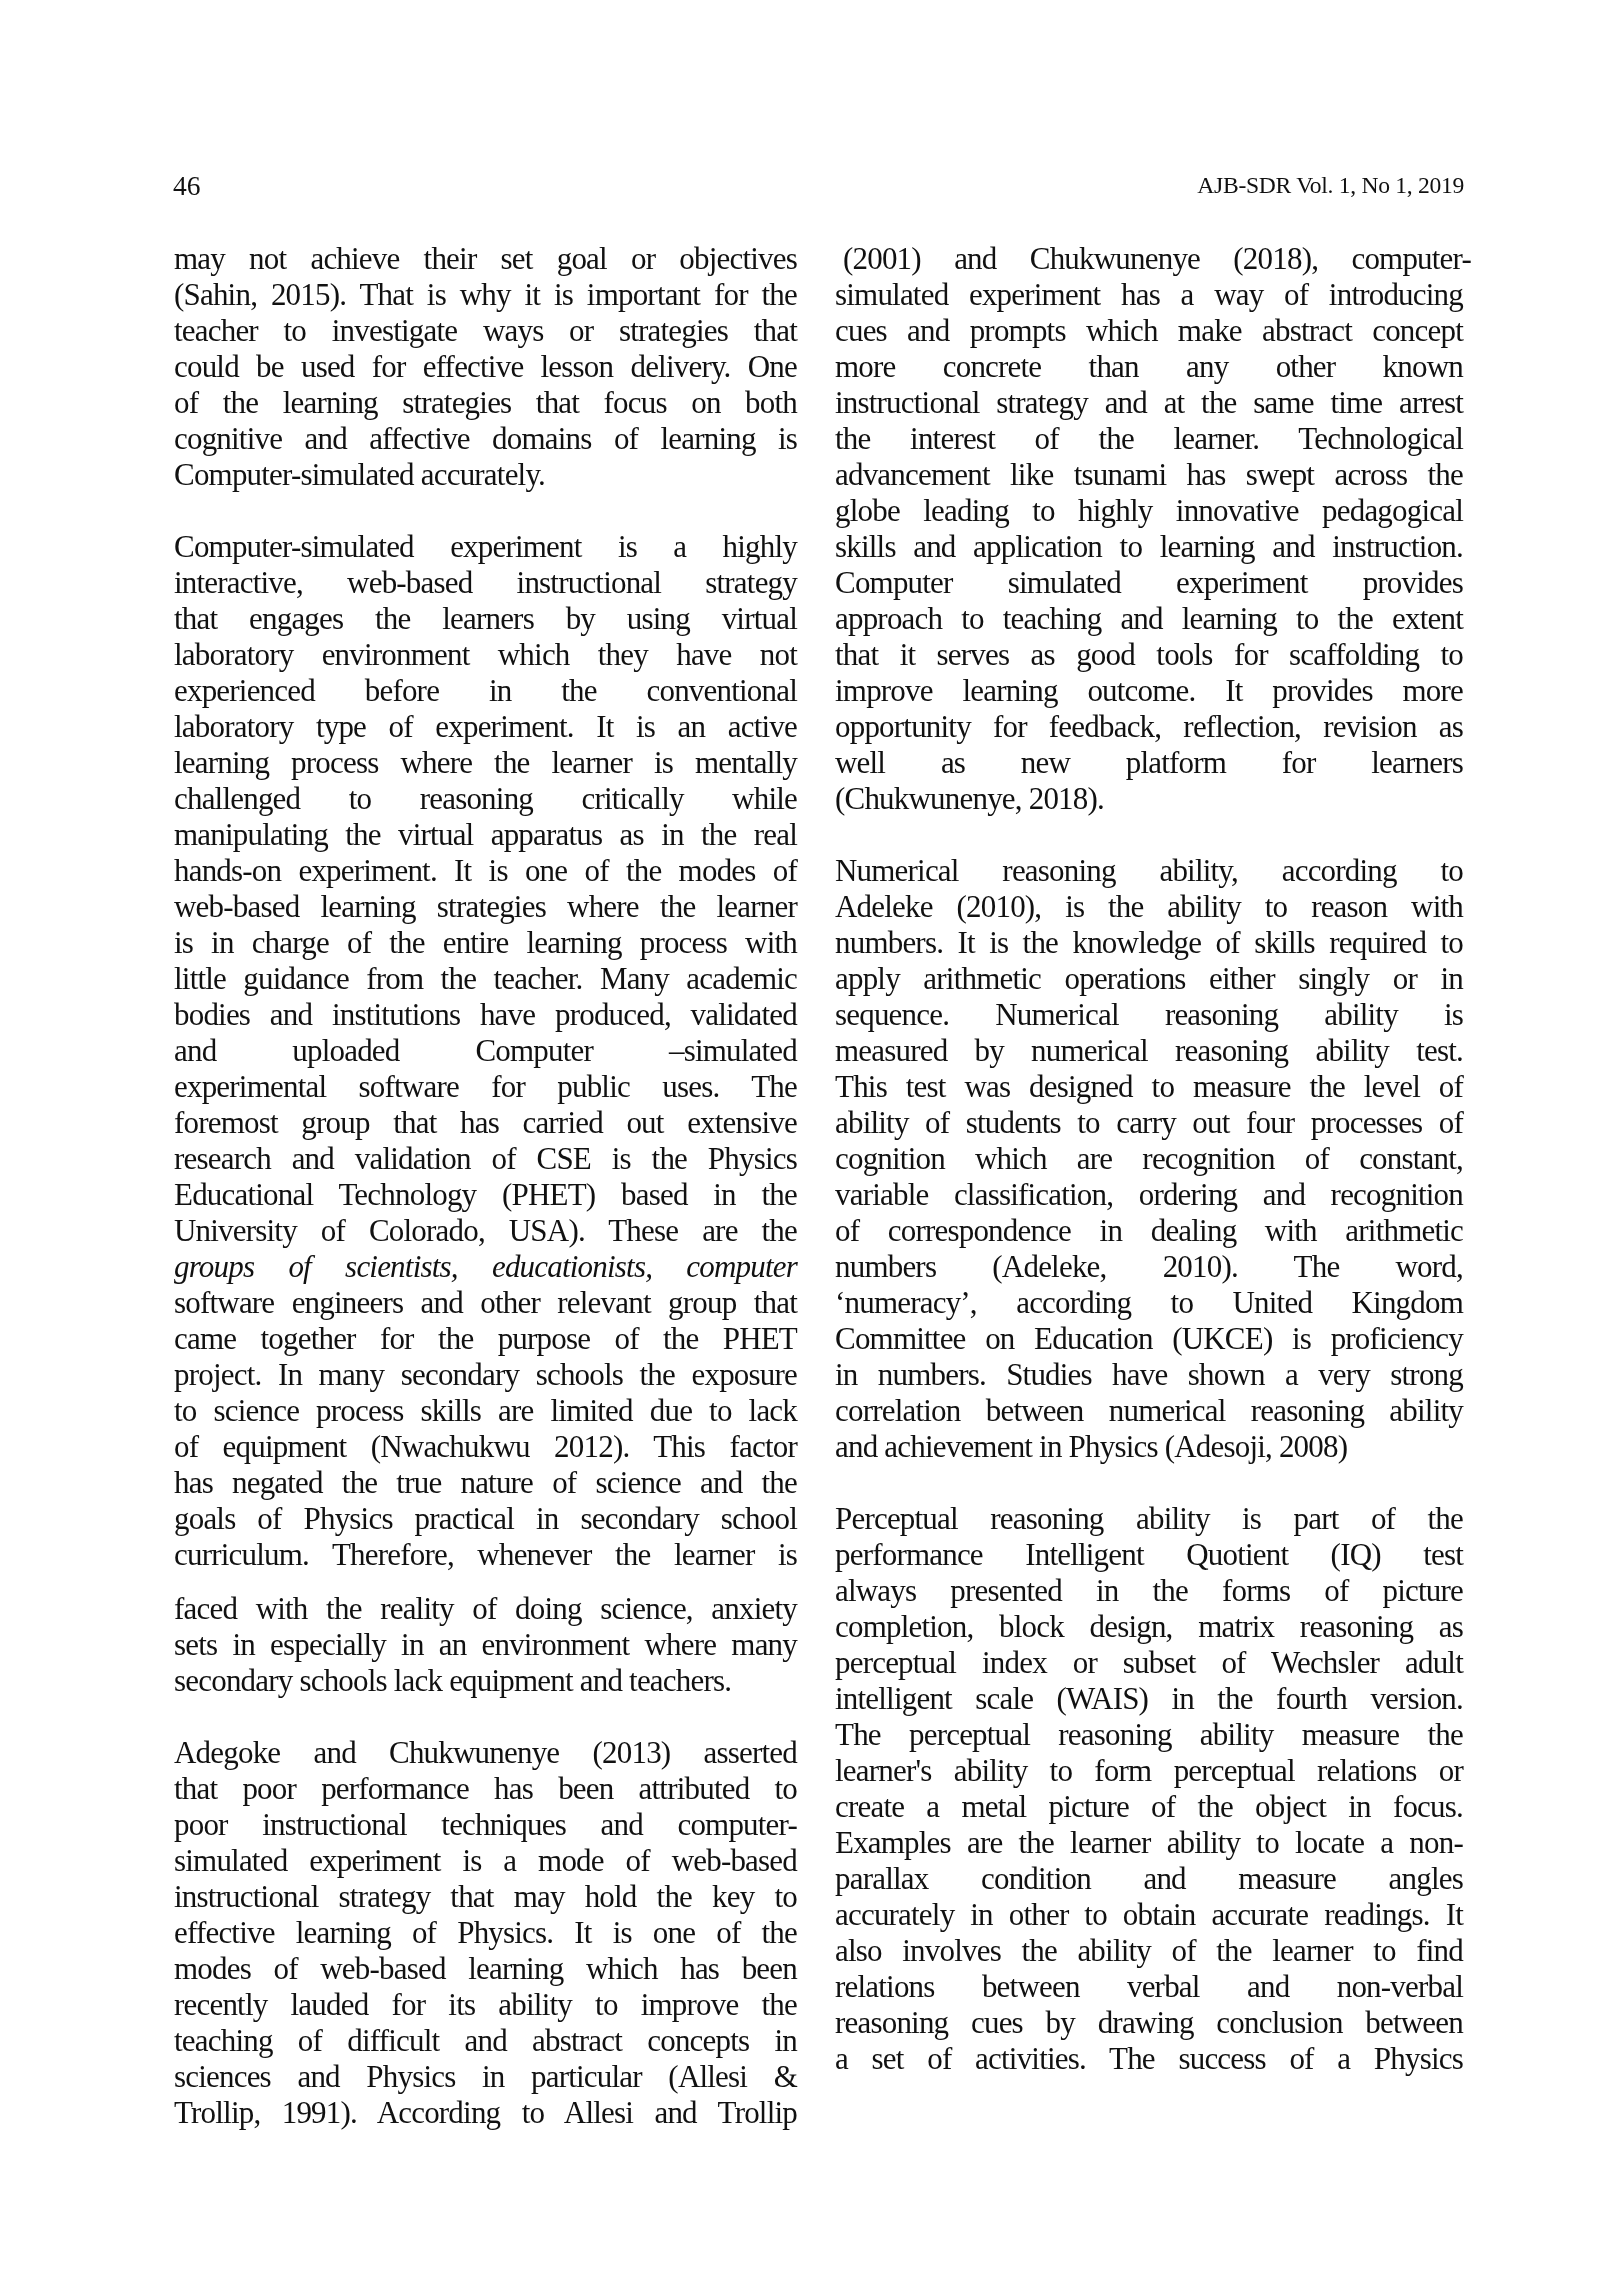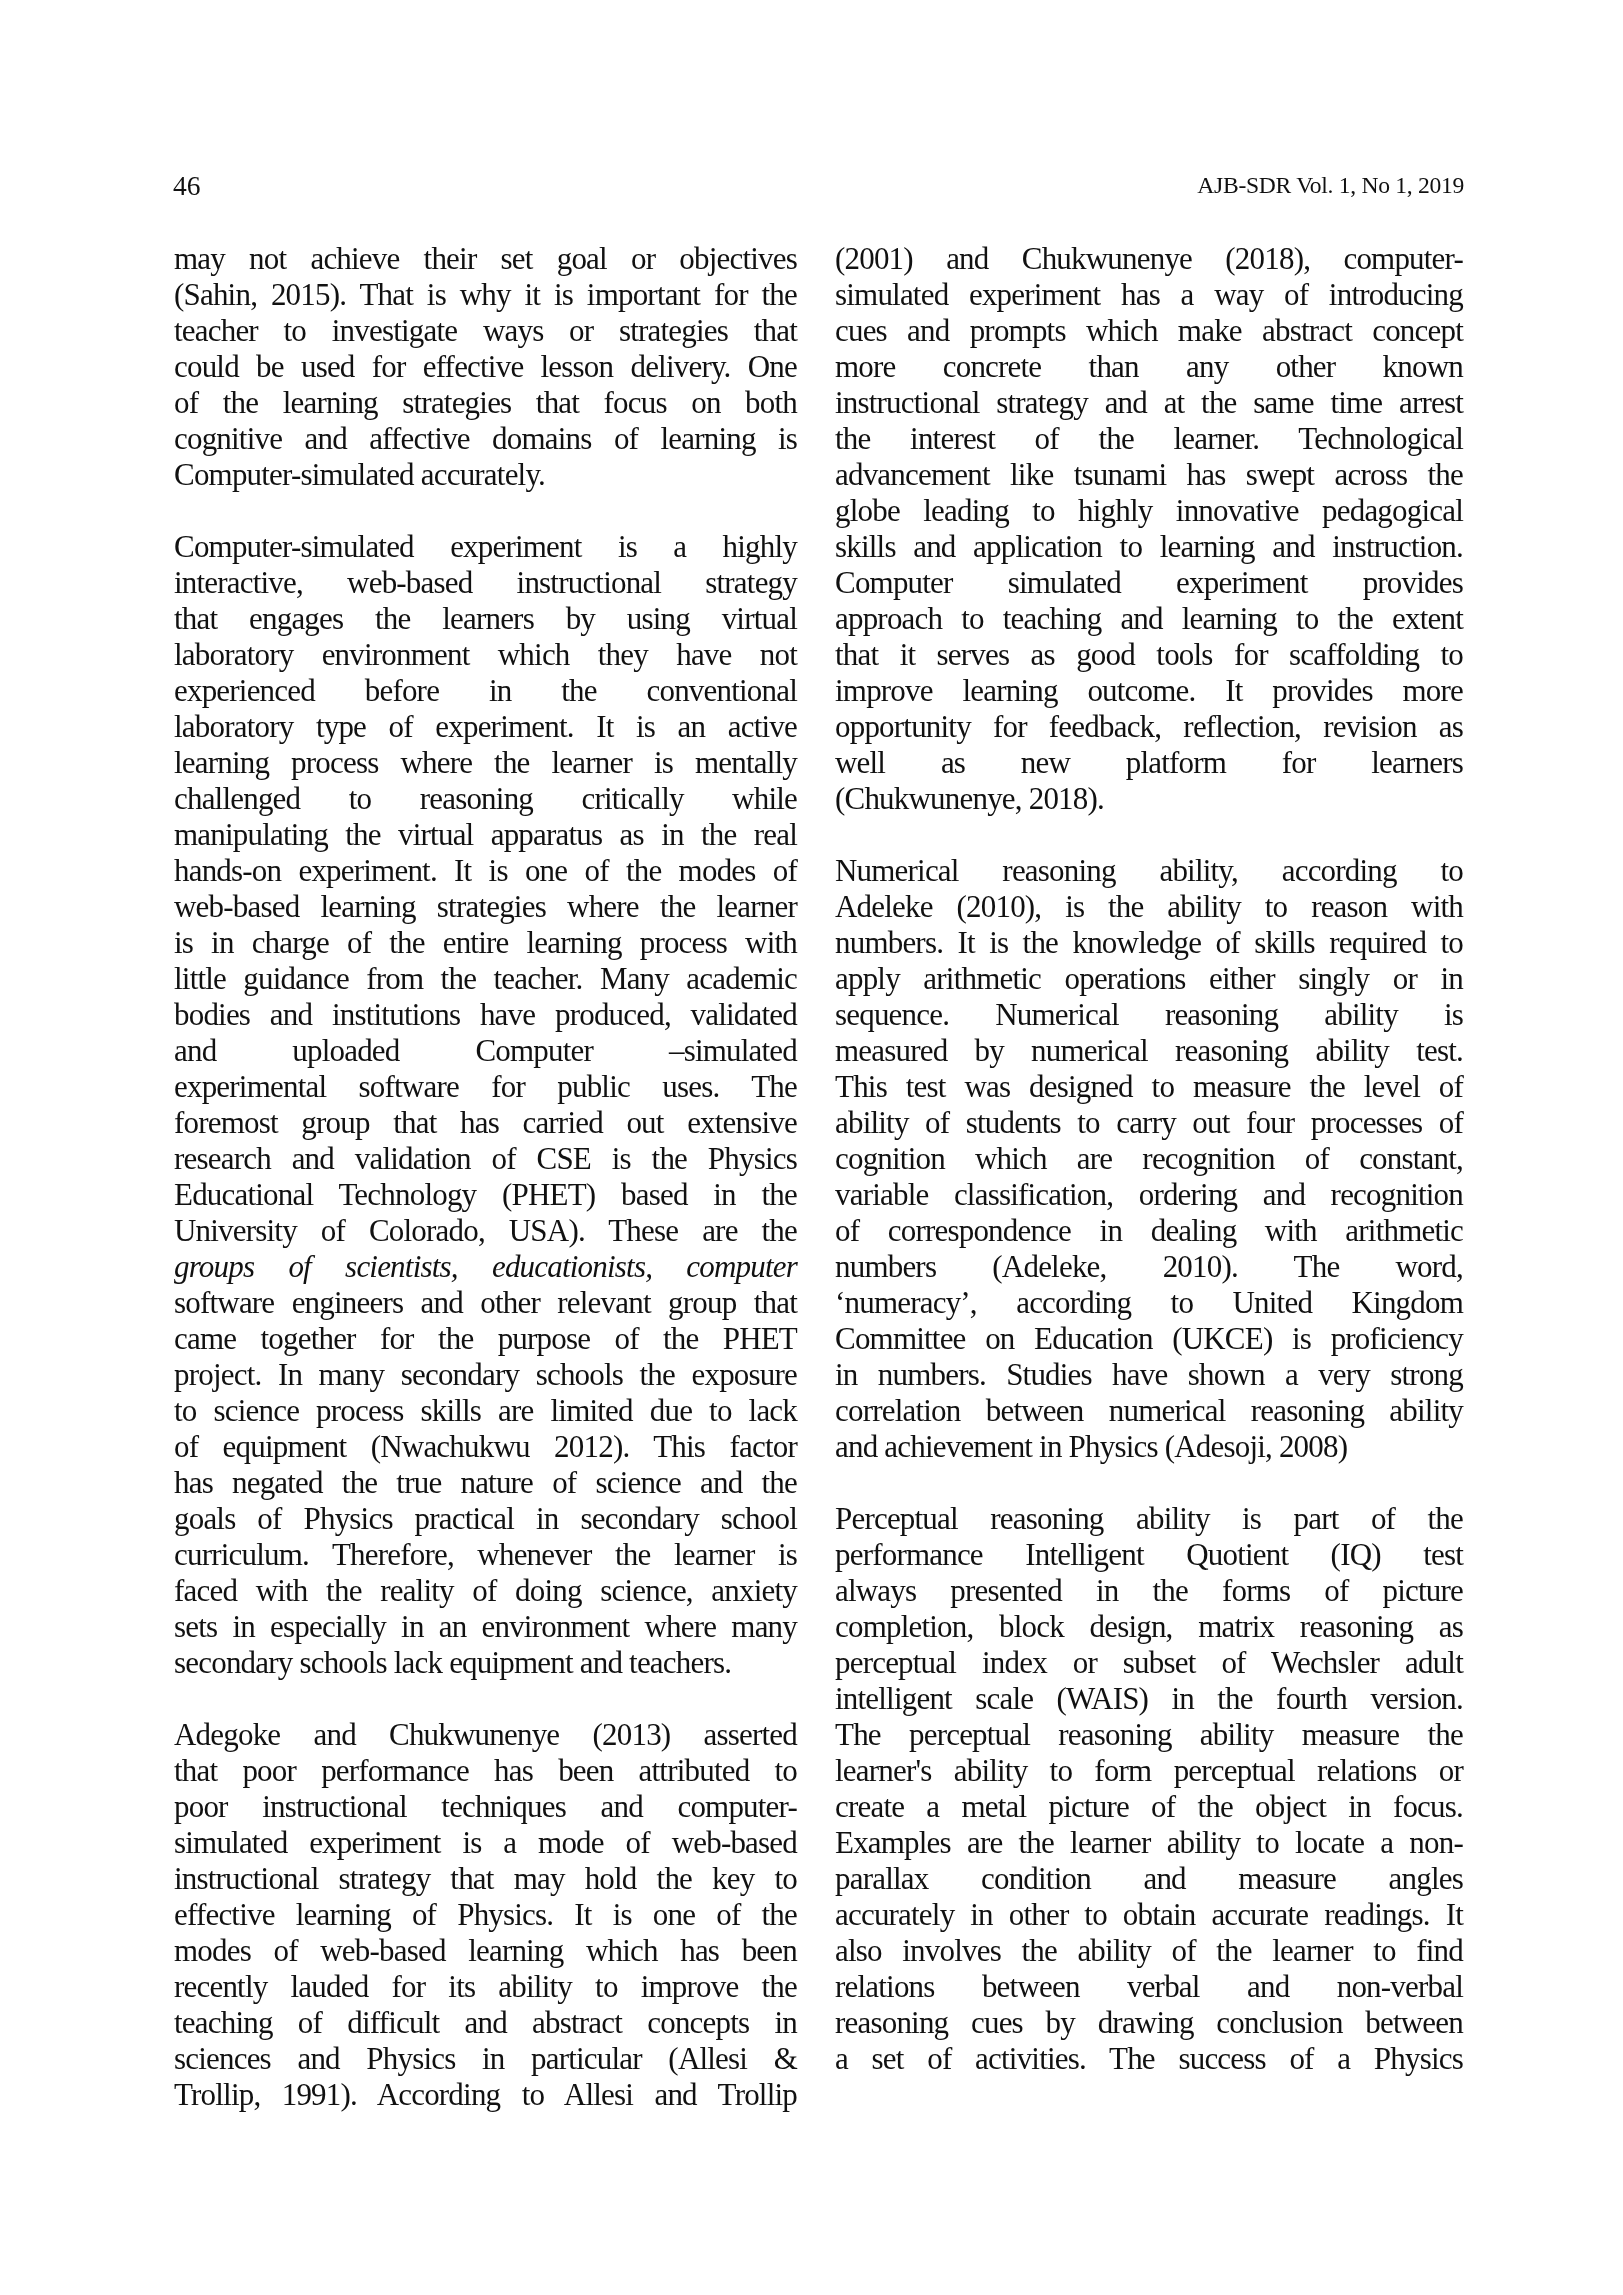--- a/index.html
+++ b/index.html
@@ -104,41 +104,41 @@
       <span class="line" style="width: 623px;">University of Colorado, USA). These are the</span>
       <span class="line" style="width: 623px; font-style: italic;">groups of scientists, educationists, computer</span>
       <span class="line" style="width: 623px;">software engineers and other relevant group that</span>
       <span class="line" style="width: 623px;">came together for the purpose of the PHET</span>
       <span class="line" style="width: 623px;">project. In many secondary schools the exposure</span>
       <span class="line" style="width: 623px;">to science process skills are limited due to lack</span>
       <span class="line" style="width: 623px;">of equipment (Nwachukwu 2012). This factor</span>
       <span class="line" style="width: 623px;">has negated the true nature of science and the</span>
       <span class="line" style="width: 623px;">goals of Physics practical in secondary school</span>
       <span class="line" style="width: 623px;">curriculum. Therefore, whenever the learner is</span>
-      <span class="line" style="width: 623px;">faced with the reality of doing science, anxiety</span>
+      <span class="line" style="width: 623px; margin-top: 18px;">faced with the reality of doing science, anxiety</span>
       <span class="line" style="width: 623px;">sets in especially in an environment where many</span>
       <span class="line last" style="width: 623px;">secondary schools lack equipment and teachers.</span>
     </div>
     <div class="paragraph">
       <span class="line" style="width: 623px;">Adegoke and Chukwunenye (2013) asserted</span>
       <span class="line" style="width: 623px;">that poor performance has been attributed to</span>
       <span class="line" style="width: 623px;">poor instructional techniques and computer-</span>
       <span class="line" style="width: 623px;">simulated experiment is a mode of web-based</span>
       <span class="line" style="width: 623px;">instructional strategy that may hold the key to</span>
       <span class="line" style="width: 623px;">effective learning of Physics. It is one of the</span>
       <span class="line" style="width: 623px;">modes of web-based learning which has been</span>
       <span class="line" style="width: 623px;">recently lauded for its ability to improve the</span>
       <span class="line" style="width: 623px;">teaching of difficult and abstract concepts in</span>
       <span class="line" style="width: 623px;">sciences and Physics in particular (Allesi &amp;</span>
       <span class="line" style="width: 623px;">Trollip, 1991). According to Allesi and Trollip</span>
     </div>
   </div>
 <div class="column right">
     <div class="paragraph">
-      <span class="line" style="width: 628px;">(2001) and Chukwunenye (2018), computer-</span>
+      <span class="line" style="width: 628px; margin-left: 8px;">(2001) and Chukwunenye (2018), computer-</span>
       <span class="line" style="width: 628px;">simulated experiment has a way of introducing</span>
       <span class="line" style="width: 628px;">cues and prompts which make abstract concept</span>
       <span class="line" style="width: 628px;">more concrete than any other known</span>
       <span class="line" style="width: 628px;">instructional strategy and at the same time arrest</span>
       <span class="line" style="width: 628px;">the interest of the learner. Technological</span>
       <span class="line" style="width: 628px;">advancement like tsunami has swept across the</span>
       <span class="line" style="width: 628px;">globe leading to highly innovative pedagogical</span>
       <span class="line" style="width: 628px;">skills and application to learning and instruction.</span>
       <span class="line" style="width: 628px;">Computer simulated experiment provides</span>
       <span class="line" style="width: 628px;">approach to teaching and learning to the extent</span>

